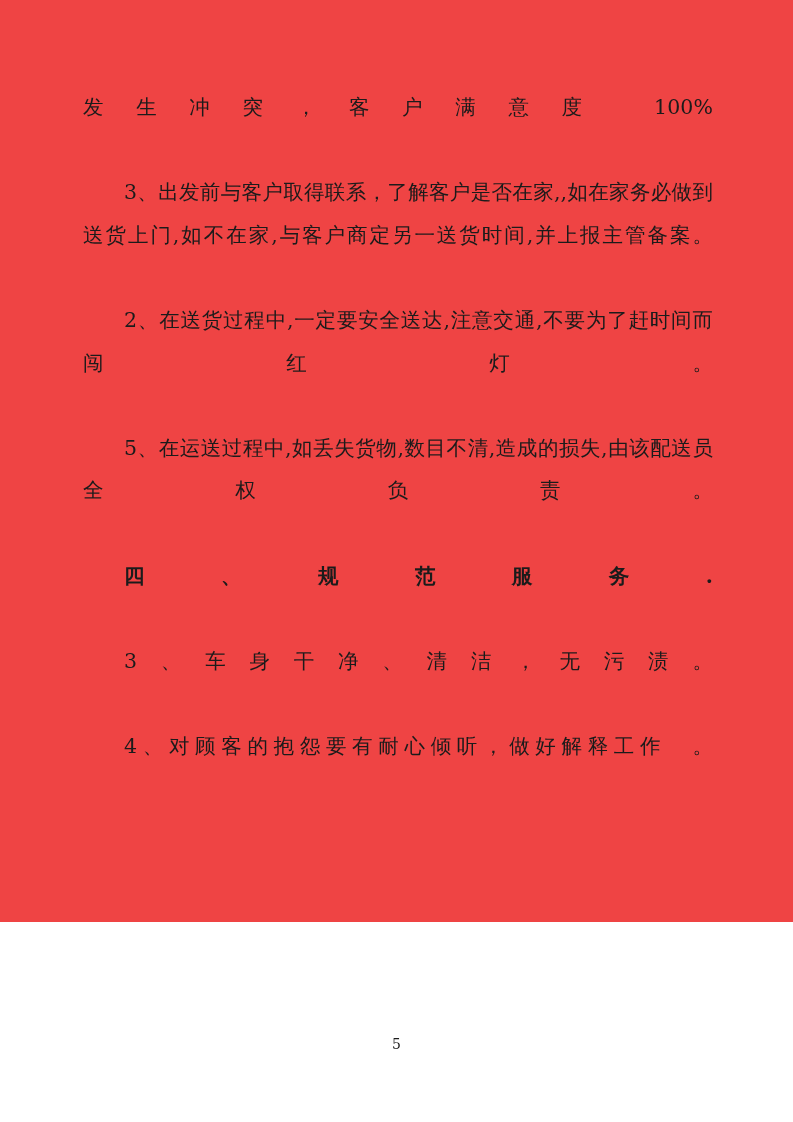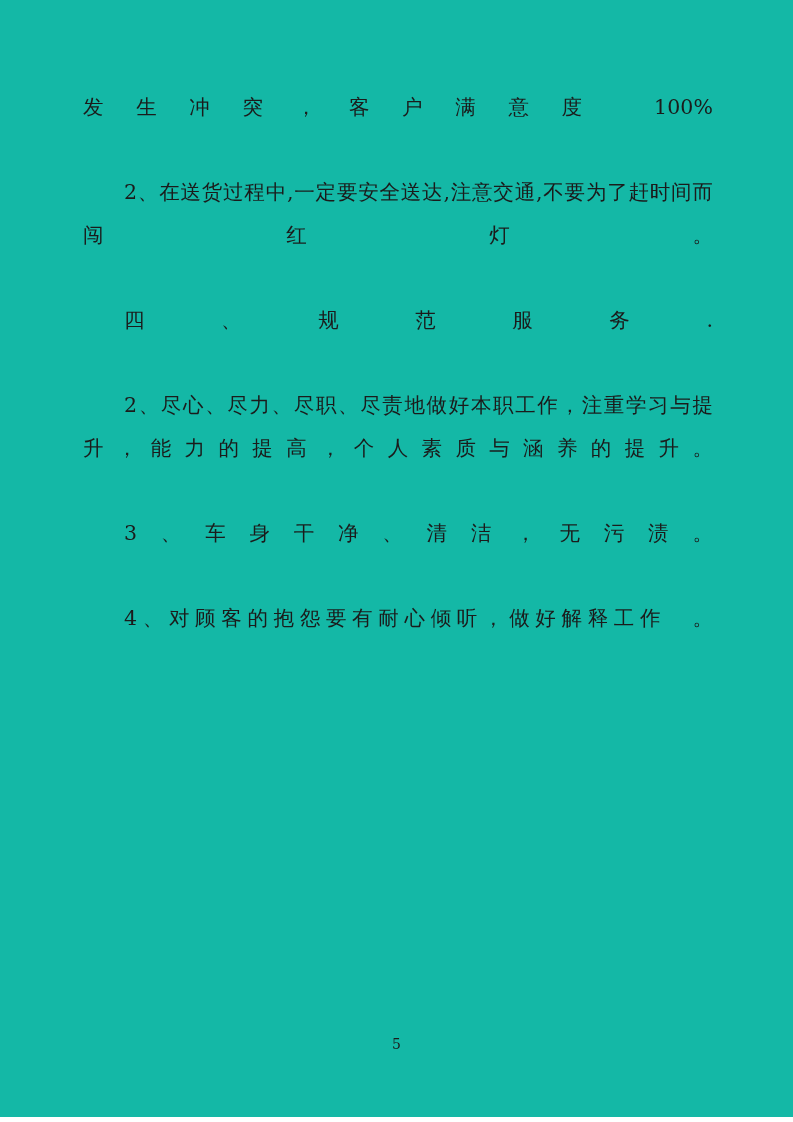--- a/index.html
+++ b/index.html
@@ -15,22 +15,22 @@
     font-family: "DejaVu Serif", "Liberation Serif", serif;
     color: #1b1b1b;
     overflow: hidden;
   }
 
   .page {
     position: absolute;
     left: 0;
     top: 0;
     width: 793px;
-    height: 1117px;
-    background: #14b8a6;
+    height: 922px;
+    background: #ef4444;
   }
 
   
   .content {
     position: absolute;
     left: 83px;
     top: 86px;
     width: 630px;
   }
 
@@ -50,21 +50,21 @@
   }
 
   
   .indent {
     text-indent: 41px;
   }
 
   
   .heading {
     text-indent: 41px;
-    font-weight: normal;
+    font-weight: bold;
   }
 
   
   p::after {
     content: "";
     display: inline-block;
     width: 100%;
   }
 
   .page-number {
@@ -77,20 +77,21 @@
     line-height: 18px;
     color: #1b1b1b;
   }
 </style>
 </head>
 <body>
 
 <div class="page">
   <div class="content">
       <p class="flush">发生冲突，客户满意度 100%</p>
+      <p class="indent">3、出发前与客户取得联系，了解客户是否在家,,如在家务必做到送货上门,如不在家,与客户商定另一送货时间,并上报主管备案。</p>
       <p class="indent">2、在送货过程中,一定要安全送达,注意交通,不要为了赶时间而闯红灯。</p>
+      <p class="indent">5、在运送过程中,如丢失货物,数目不清,造成的损失,由该配送员全权负责。</p>
       <p class="heading">四、规范服务.</p>
-      <p class="indent">2、尽心、尽力、尽职、尽责地做好本职工作，注重学习与提升，能力的提高，个人素质与涵养的提升。</p>
       <p class="indent">3、车身干净、清洁，无污渍。</p>
       <p class="indent">4、对顾客的抱怨要有耐心倾听，做好解释工作　。</p>
     </div>
   <div class="page-number">5</div>
 </div>
 
 </body></html>

